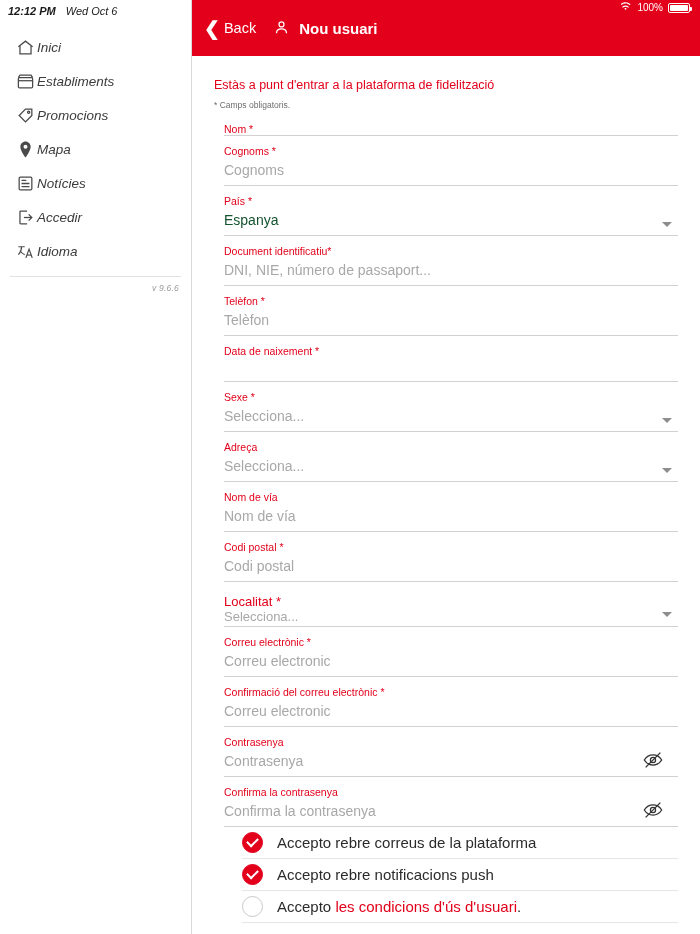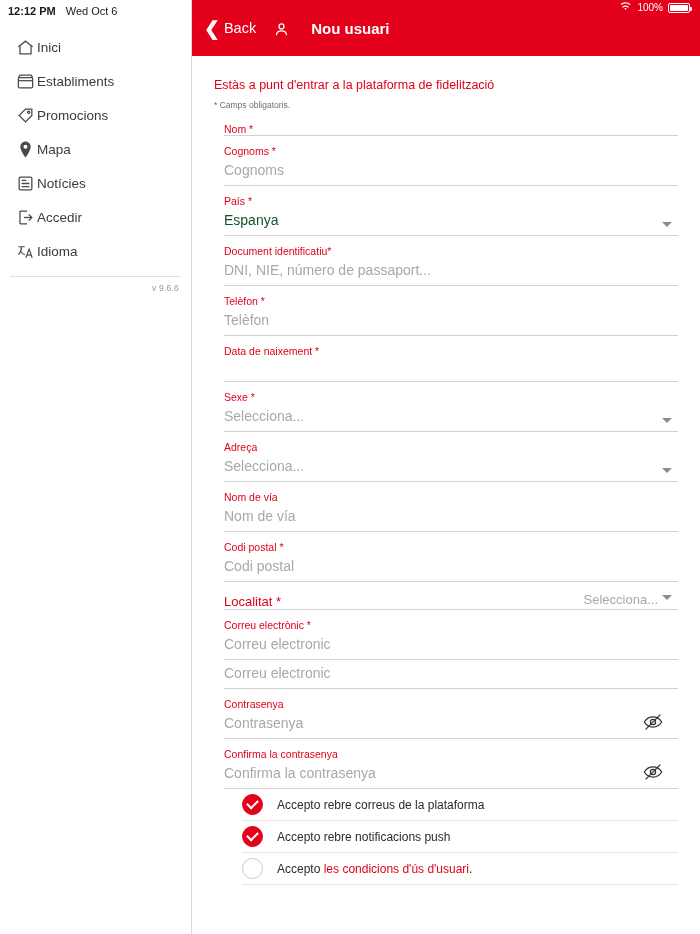--- a/index.html
+++ b/index.html
@@ -9,21 +9,21 @@
     background: #ffffff;
     overflow: hidden;
   }
   .app { position: relative; width: 700px; height: 934px; display: flex; }
 
   
   .sidebar {
     width: 192px; height: 934px;
     background: #ffffff;
     border-right: 1px solid #d9d9d9;
-    display: flex; flex-direction: column;
+    display: flex; flex-direction: column; font-style: italic;
   }
   .statusbar {
     height: 22px; display: flex; align-items: center;
     padding: 0 8px; gap: 10px;
     font-size: 11px; color: #1a1a1a;
   }
   .statusbar .time { font-weight: bold; }
   .statusbar .date { color: #1a1a1a; }
 
   .nav { margin-top: 8px; }
@@ -55,21 +55,21 @@
     height: 56px; background: #e2001a;
     display: flex; align-items: center;
     padding: 0 12px; gap: 18px;
     color: #fff;
   }
   .back {
     display: flex; align-items: center; gap: 4px;
     font-size: 14.5px; color: #fff;
   }
   .back .chev { font-size: 19px; line-height: 1; font-weight: bold; }
-  .title-wrap { display: flex; align-items: flex-end; gap: 22px; }
+  .title-wrap { display: flex; align-items: flex-start; gap: 10px; }
   .title-wrap .person svg { width: 15px; height: 15px; display: block; }
   .title {
     font-size: 15px; font-weight: bold; color: #fff;
   }
   .wifi-wrap {
     position: absolute; right: 10px; top: 0;
     display: flex; align-items: center; gap: 5px;
     font-size: 10px; color: #fff;
   }
   .batt {
@@ -114,22 +114,22 @@
     border-right: 5px solid transparent;
     border-top: 5px solid #8d8d8d;
   }
   .eye {
     position: absolute; right: 14px; bottom: 6px;
     width: 22px; height: 22px; color: #333;
   }
   .eye svg { width: 22px; height: 22px; display: block; }
 
   .row-inline {
-    display: flex; align-items: flex-end; justify-content: space-between;
-    padding-left: 10px; position: relative;
+    display: flex; align-items: flex-start; justify-content: space-between;
+    padding-left: 10px; position: relative; flex-direction: column;
   }
   .row-inline .flabel { font-size: 13px; padding-top: 12px; }
   .row-inline .sel {
     font-size: 13px; color: #a8a8a8; padding-right: 20px; padding-bottom: 2px;
   }
 
   .check-row {
     display: flex; align-items: center; gap: 14px;
     padding: 0 0 0 28px; height: 31px;
   }
@@ -138,21 +138,21 @@
     border: 1px solid #c9c9c9; background: #fff;
     display: flex; align-items: center; justify-content: center;
     flex: 0 0 auto;
   }
   .cbox.on { background: #e2001a; border-color: #e2001a; }
   .cbox.on::after {
     content: ""; width: 9px; height: 5px;
     border-left: 2px solid #fff; border-bottom: 2px solid #fff;
     transform: rotate(-45deg) translate(1px,-1px);
   }
-  .check-label { font-size: 12px; color: #2b2b2b; }
+  .check-label { font-size: 15px; color: #2b2b2b; }
   .check-label .lnk { color: #e2001a; }
   .check-sep { height: 1px; background: #e6e6e6; margin-left: 28px; }
 </style>
 </head>
 <body>
 
 <div class="app">
 
   <div class="sidebar">
     <div class="statusbar">
@@ -348,20 +348,21 @@
         <div class="underline" style="margin-left:10px"></div>
       </div>
 
       <div class="field">
         <div class="flabel">Correu electrònic *</div>
         <div class="fvalue ph">Correu electronic</div>
         <div class="underline"></div>
       </div>
 
       <div class="field">
+        <div class="flabel">Confirmació del correu electrònic *</div>
         <div class="fvalue ph">Correu electronic</div>
         <div class="underline"></div>
       </div>
 
       <div class="field">
         <div class="flabel">Contrasenya</div>
         <div class="fvalue ph">Contrasenya</div>
         <span class="eye">
           <svg viewBox="0 0 24 24" fill="none" stroke="currentColor" stroke-width="1.4">
               <path d="M2.5 12S6 6.5 12 6.5 21.5 12 21.5 12 18 17.5 12 17.5 2.5 12 2.5 12z"></path>

